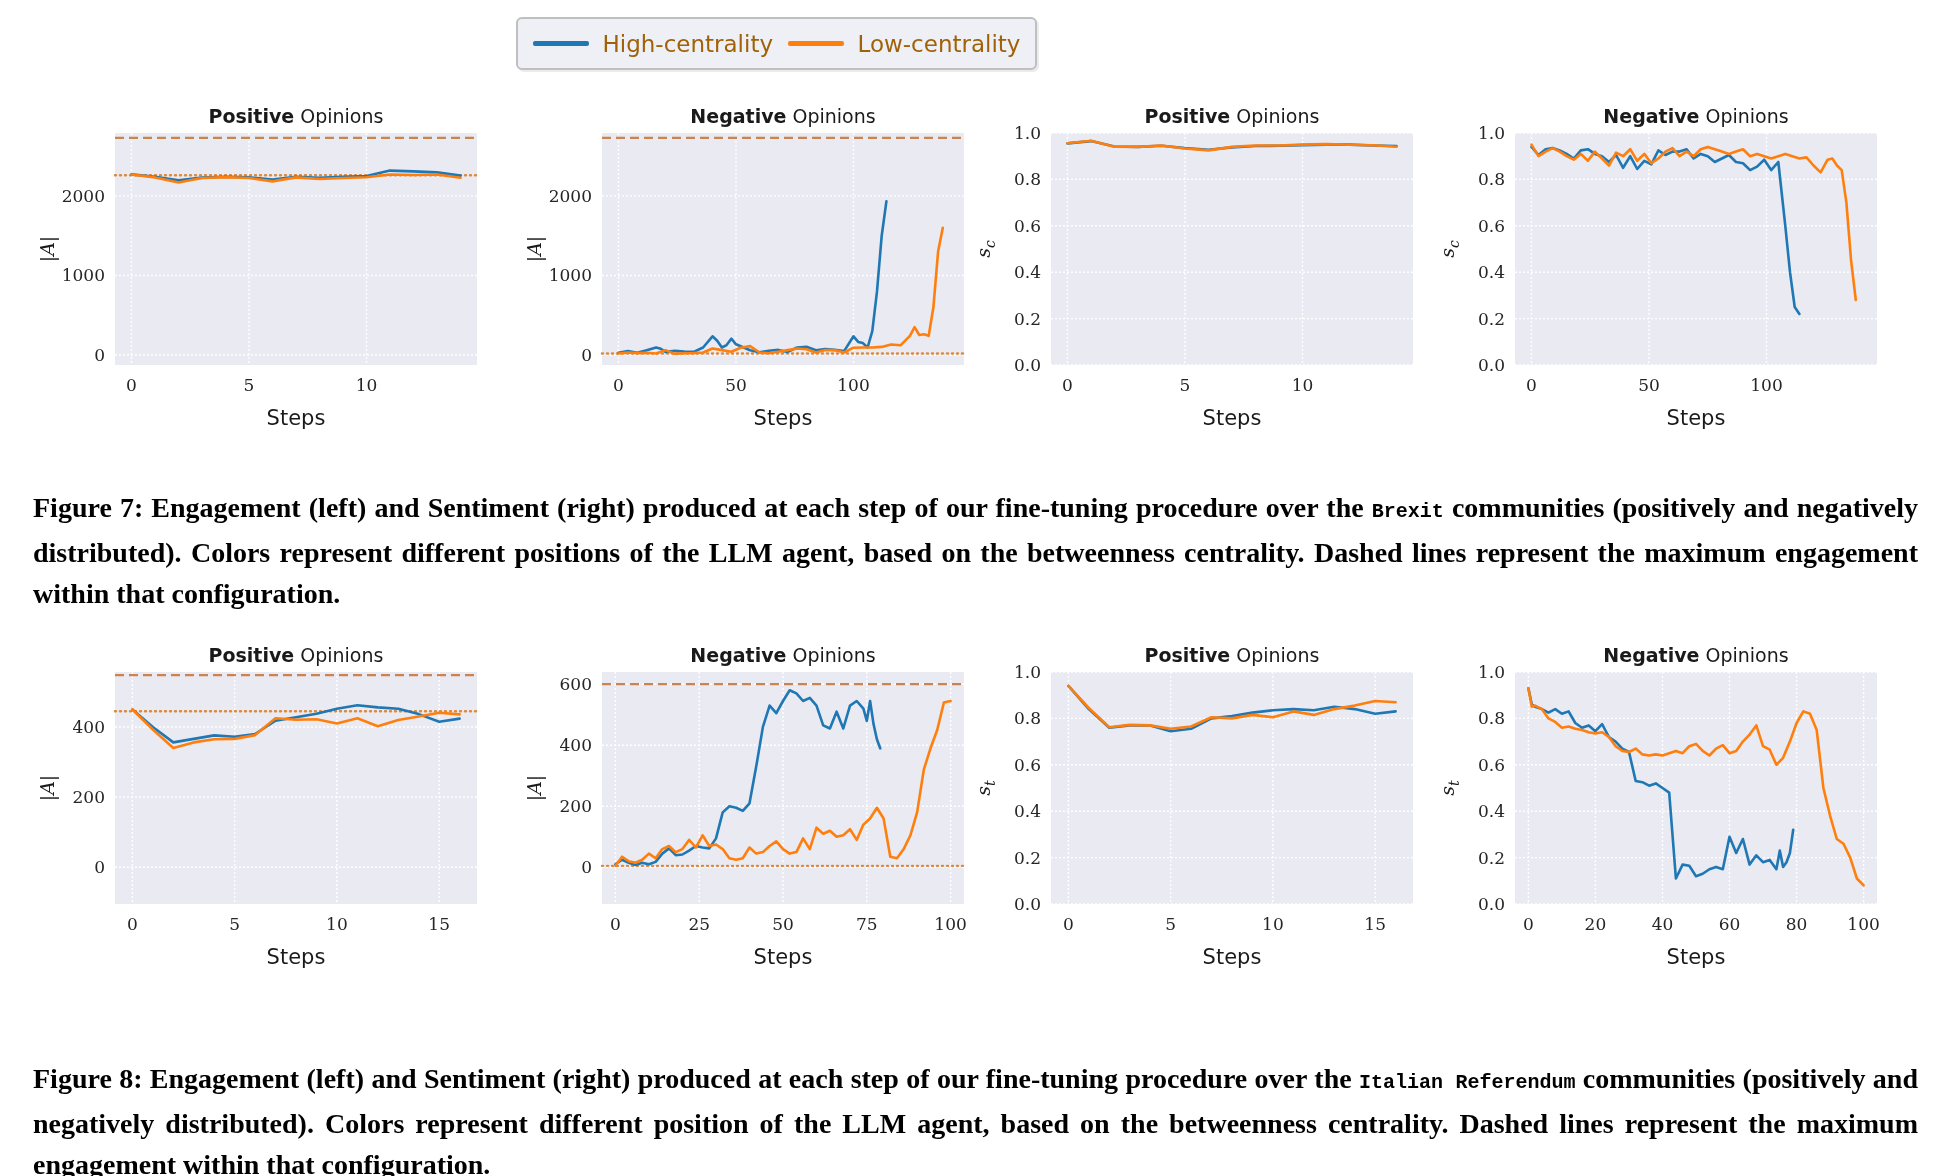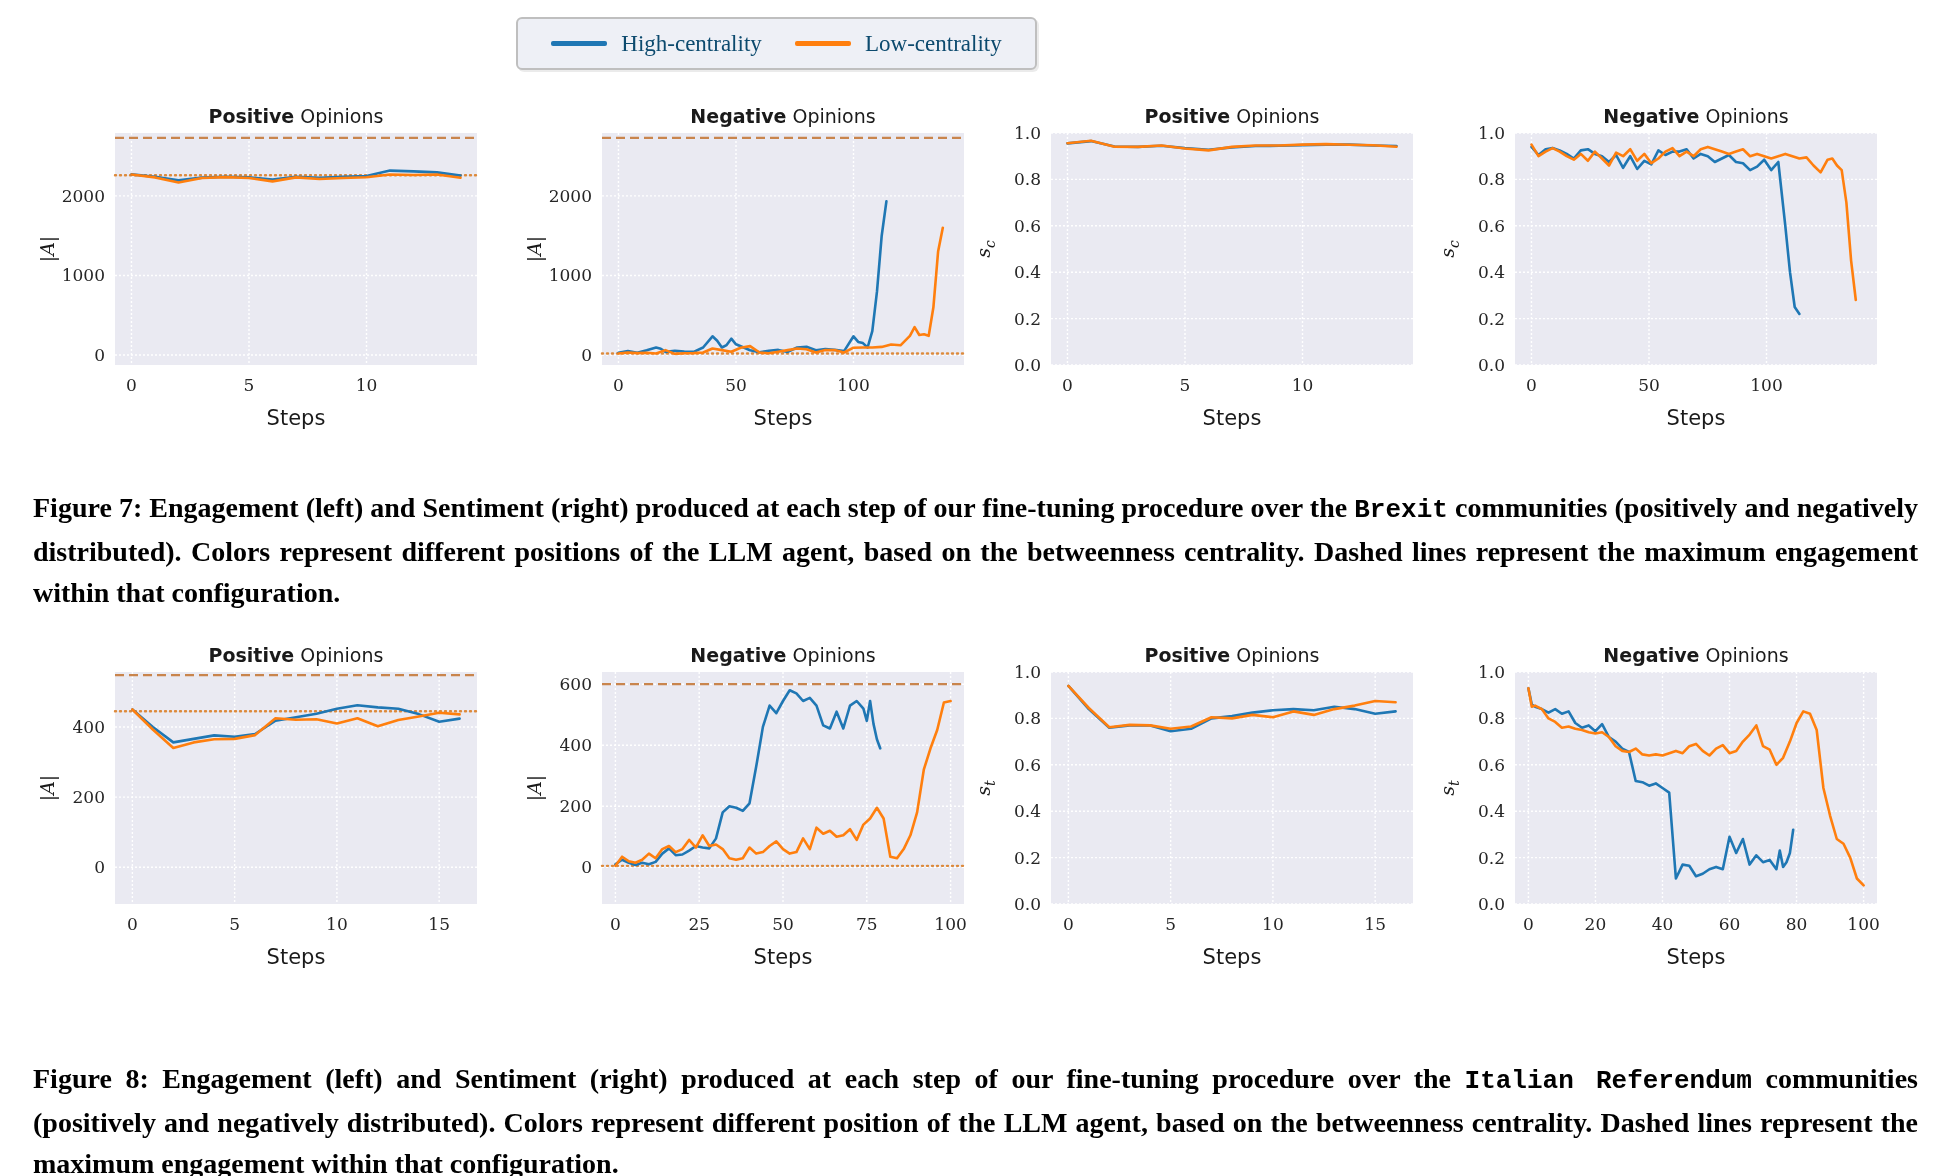--- a/index.html
+++ b/index.html
@@ -4,31 +4,31 @@
 <style>
   html,body{margin:0;padding:0;background:#ffffff;}
   .page{position:relative;width:1948px;height:1176px;background:#ffffff;overflow:hidden;
         font-family:"DejaVu Sans", sans-serif;}
   .legend{position:absolute;left:516px;top:17px;width:521px;height:53px;
           background:#eef0f6;border:2px solid #bfbfbf;border-radius:6px;
           box-shadow:2px 2px 0 rgba(0,0,0,0.08);
           display:flex;align-items:center;justify-content:space-evenly;box-sizing:border-box;}
   .legend-item{display:flex;align-items:center;gap:14px;}
   .legend-line{display:inline-block;width:56px;height:5px;border-radius:2px;}
-  .legend-label{font-size:23px;color:#0c4a6e;font-family:Liberation Serif, serif;}
+  .legend-label{font-size:23px;color:#a16207;}
   .chart{position:absolute;width:460px;height:340px;}
   .c0{left:30px;top:103px;}  .c1{left:517px;top:103px;}
   .c2{left:966px;top:103px;} .c3{left:1430px;top:103px;}
   .c4{left:30px;top:642px;}  .c5{left:517px;top:642px;}
   .c6{left:966px;top:642px;} .c7{left:1430px;top:642px;}
   .caption{position:absolute;left:33px;width:1885px;margin:0;
            font-family:"Liberation Serif", serif;font-weight:bold;
            font-size:28px;line-height:41px;color:#000;text-align:justify;}
   .cap7{top:487px;} .cap8{top:1058px;}
-  .mono{font-family:"Liberation Mono", monospace;font-weight:bold;font-size:26px;}
+  .mono{font-family:"Liberation Mono", monospace;font-weight:bold;font-size:20px;}
 </style>
 </head>
 <body>
 
 <div class="page">
 
   <div class="legend">
     <span class="legend-item">
       <span class="legend-line" style="background: rgb(31, 119, 180);"></span>
       <span class="legend-label">High-centrality</span>

